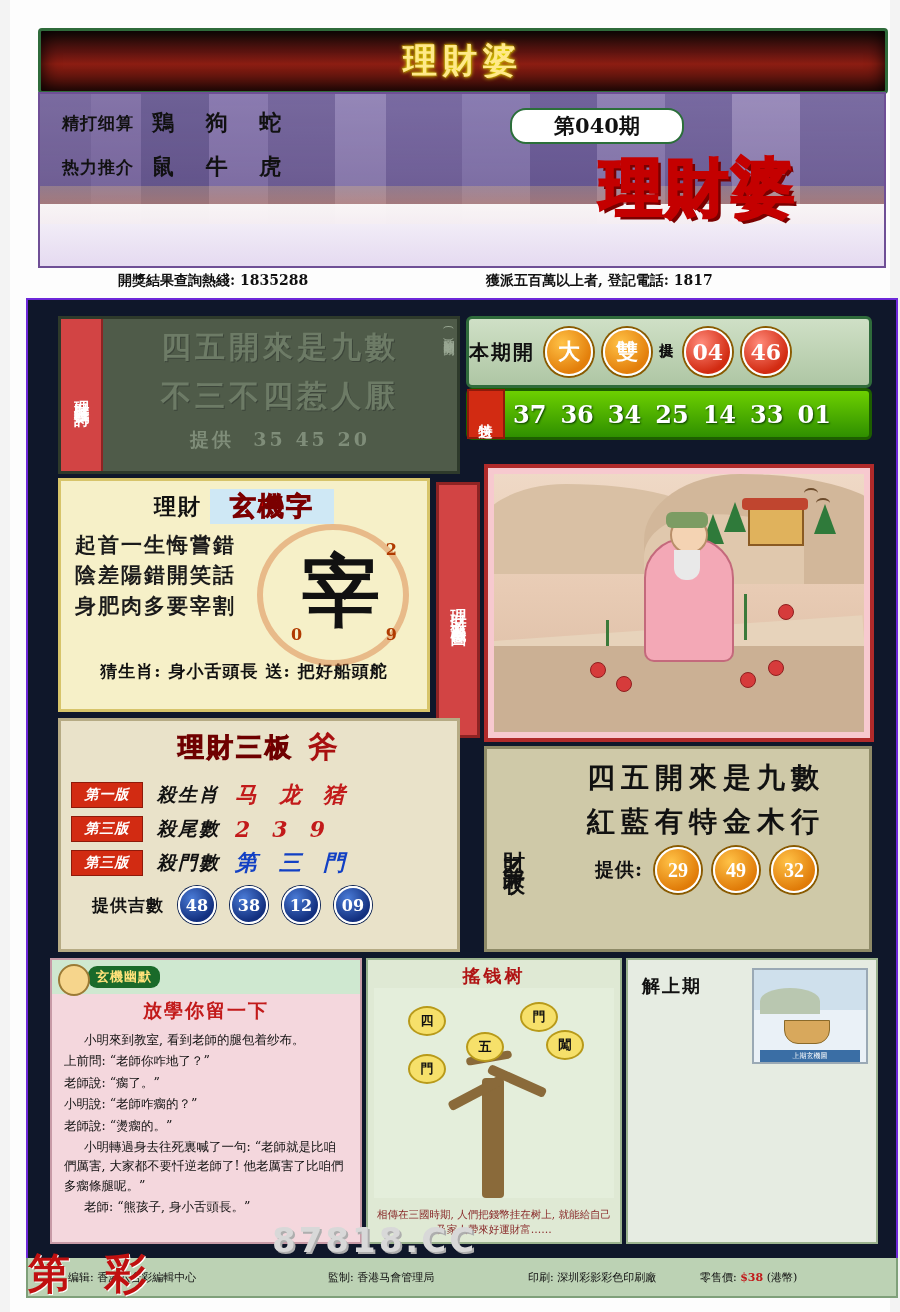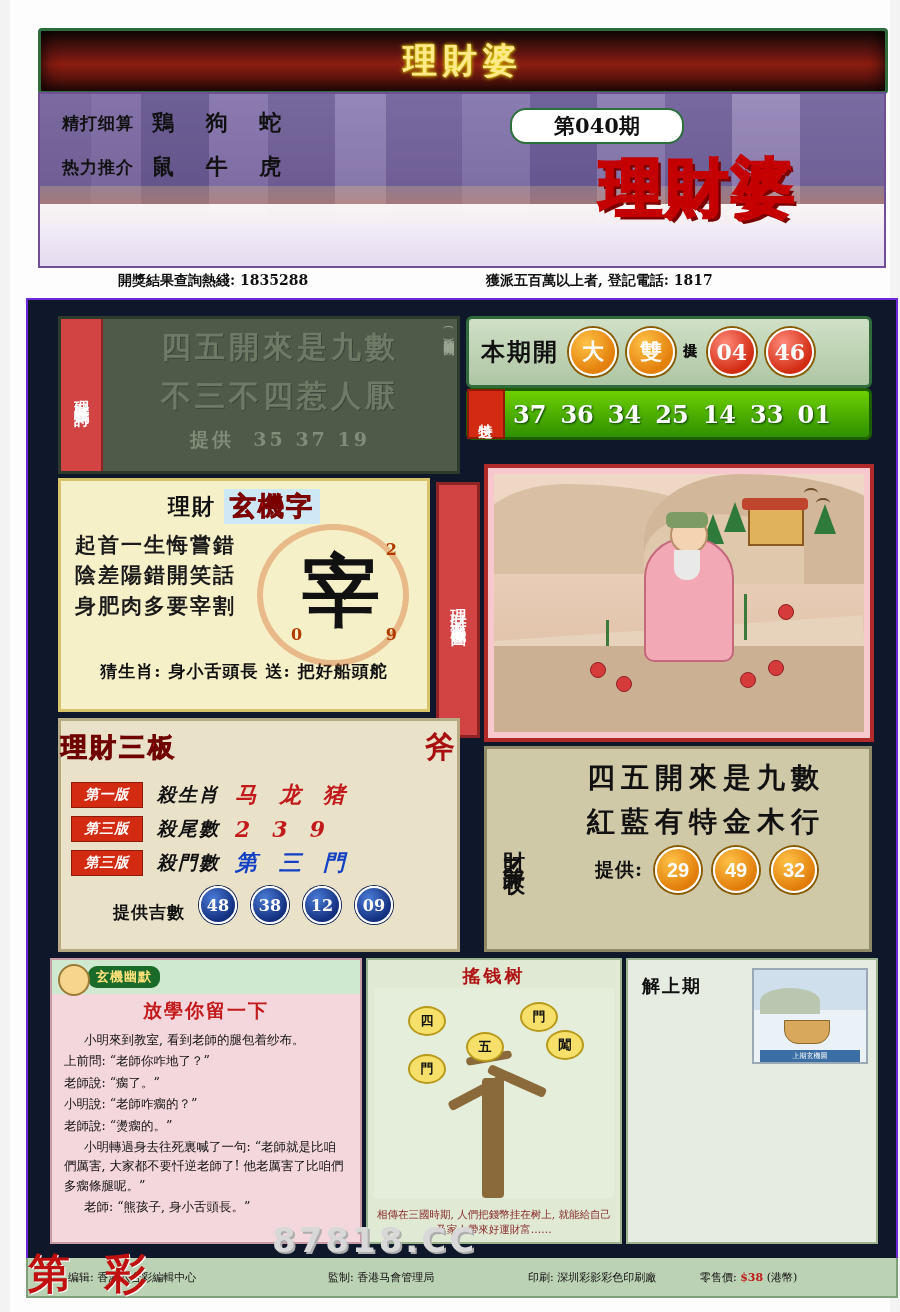--- a/index.html
+++ b/index.html
@@ -119,21 +119,21 @@
   }
 
   
   .result-top{
     position:absolute;left:438px;top:16px;width:400px;height:66px;
     background:linear-gradient(180deg,#cfe0c6,#aec6a4);
     border:3px solid #2f6b3b;border-radius:6px;display:flex;align-items:center;
   }
   .rt-label{
     font-family:Liberation Sans, sans-serif;
-    font-size:24px;font-weight:bold;color:#111;margin-left:12px;letter-spacing:2px;
+    font-size:20px;font-weight:bold;color:#111;letter-spacing:2px;
   }
   .ball{
     width:44px;height:44px;border-radius:50%;
     display:flex;align-items:center;justify-content:center;
     font-family:"DejaVu Serif","Liberation Serif",serif;
     font-size:22px;font-weight:bold;color:#fff;margin-left:10px;
     border:2px solid #fff;box-shadow:0 0 0 2px #8a5a00;
   }
   .ball.orange{background:radial-gradient(circle at 35% 30%,#ffc247,#e37f0b 70%);}
   .ball.red{background:radial-gradient(circle at 35% 30%,#ff8a7a,#d22b12 70%);}
@@ -164,21 +164,21 @@
     position:absolute;left:30px;top:178px;width:366px;height:228px;
     background:#f6f0c8;border:3px solid #d7c46a;
   }
   .xj-title{
     display:flex;align-items:center;justify-content:center;margin-top:8px;
   }
   .xj-t1{font-family:"DejaVu Serif","Liberation Serif",serif;font-size:22px;font-weight:bold;color:#111;letter-spacing:2px;}
   .xj-t2{
     margin-left:8px;font-family:"DejaVu Serif","Liberation Serif",serif;
     font-size:26px;font-weight:bold;color:#d40000;background:#cfe8f5;
-    padding:0 6px;letter-spacing:2px;-webkit-text-stroke:1px #7a0000;
+    padding:0 20px;letter-spacing:2px;-webkit-text-stroke:1px #7a0000;
   }
   .xj-body{position:relative;height:130px;}
   .xj-lines{
     position:absolute;left:14px;top:6px;
     font-family:"DejaVu Serif","Liberation Serif",serif;
     font-size:21px;font-weight:bold;color:#1b1b1b;line-height:1.45;letter-spacing:2px;
   }
   .xj-big{
     position:absolute;right:26px;top:12px;width:120px;height:112px;
     display:flex;align-items:center;justify-content:center;
@@ -237,35 +237,35 @@
   .bird{position:absolute;width:14px;height:8px;border-top:2px solid #6b4a2a;border-radius:50%;}
   .berry{position:absolute;width:14px;height:14px;border-radius:50%;background:#d63b3b;border:1px solid #8e1f1f;}
   .leafsprig{position:absolute;width:3px;height:26px;background:#3b7a3a;}
 
   
   .sanban{
     position:absolute;left:30px;top:418px;width:396px;height:228px;
     background:#e9e2c9;border:3px solid #b6ab84;
   }
   .sb-title{
-    display:flex;align-items:center;justify-content:space-between;gap:14px;margin-top:6px;
+    display:flex;align-items:center;justify-content:center;gap:14px;margin-top:6px;
   }
   .sb-t1{font-family:"DejaVu Serif","Liberation Serif",serif;font-size:26px;font-weight:bold;color:#c21a1a;letter-spacing:3px;-webkit-text-stroke:1px #6e0000;}
   .sb-t2{font-family:"DejaVu Serif","Liberation Serif",serif;font-size:30px;font-weight:bold;color:#a81010;letter-spacing:2px;}
   .sb-rows{margin-top:10px;font-style:italic;}
   .sb-row{display:flex;align-items:center;height:34px;padding-left:10px;}
   .sb-badge{
     width:70px;height:24px;background:#d22b12;color:#fff;border:1px solid #8e1a0a;
     font-family:"DejaVu Serif","Liberation Serif",serif;font-size:14px;font-weight:bold;
     display:flex;align-items:center;justify-content:center;letter-spacing:1px;
   }
   .sb-name{margin-left:14px;width:78px;font-family:"DejaVu Serif","Liberation Serif",serif;font-size:19px;font-weight:bold;color:#111;letter-spacing:2px;}
   .sb-vals{display:flex;gap:22px;font-family:"DejaVu Serif","Liberation Serif",serif;font-size:22px;font-weight:bold;color:#c21a1a;}
   .sb-vals.blue{color:#1240c4;}
-  .sb-foot{display:flex;align-items:flex-end;padding-left:52px;margin-top:6px;}
+  .sb-foot{display:flex;align-items:center;padding-left:31px;margin-top:6px;}
   .sb-foot-lab{font-family:"DejaVu Serif","Liberation Serif",serif;font-size:17px;font-weight:bold;color:#111;letter-spacing:1px;}
   .mini-ball{
     width:34px;height:34px;border-radius:50%;margin-left:14px;
     background:radial-gradient(circle at 35% 30%,#4a7bd6,#13307f 70%);
     color:#fff;border:2px solid #fff;box-shadow:0 0 0 1px #0b2255;
     display:flex;align-items:center;justify-content:center;
     font-family:"DejaVu Serif","Liberation Serif",serif;font-size:16px;font-weight:bold;
   }
 
   
@@ -283,21 +283,21 @@
     font-family:"DejaVu Serif","Liberation Serif",serif;font-size:28px;font-weight:bold;color:#111;
     letter-spacing:6px;text-align:center;margin-bottom:6px;
   }
   .cp-foot{display:flex;align-items:center;justify-content:center;margin-top:6px;}
   .cp-lab{font-family:"DejaVu Serif","Liberation Serif",serif;font-size:19px;font-weight:bold;color:#111;letter-spacing:1px;}
   .cp-ball{
     width:42px;height:42px;border-radius:50%;margin-left:12px;
     background:radial-gradient(circle at 35% 30%,#ffc247,#e07b08 72%);
     color:#fff;border:2px solid #fff;box-shadow:0 0 0 2px #8a5a00;
     display:flex;align-items:center;justify-content:center;
-    font-family:Liberation Sans, sans-serif;font-size:20px;font-weight:bold;
+    font-family:Liberation Serif, serif;font-size:20px;font-weight:bold;
   }
 
   
   .joke{
     position:absolute;left:22px;top:658px;width:308px;height:282px;
     background:#f4d7dd;border:2px solid #c79aa6;
   }
   .joke-head{height:34px;background:#cfe8d0;display:flex;align-items:center;}
   .joke-badge{
     margin-left:36px;background:#1a6a2a;color:#ffe27a;border-radius:9px;
@@ -422,21 +422,21 @@
 
   <div class="body-green">
 
     <div class="poem">
       <div class="poem-side">理財特碼詩</div>
       <div class="poem-main">
         <div class="poem-line">四五開來是九數</div>
         <div class="poem-line">不三不四惹人厭</div>
         <div class="poem-offer">
           <span>提供</span>
-          &nbsp;<span>35 37 19</span>
+          &nbsp;<span>35 45 20</span>
         </div>
         <div class="poem-vert">(請刮開塗層觀閲)</div>
       </div>
     </div>
 
     <div class="result-top">
       <div class="rt-label">本期開</div>
       <div class="ball orange">大</div>
       <div class="ball orange">雙</div>
       <div class="rt-small">提供</div>

